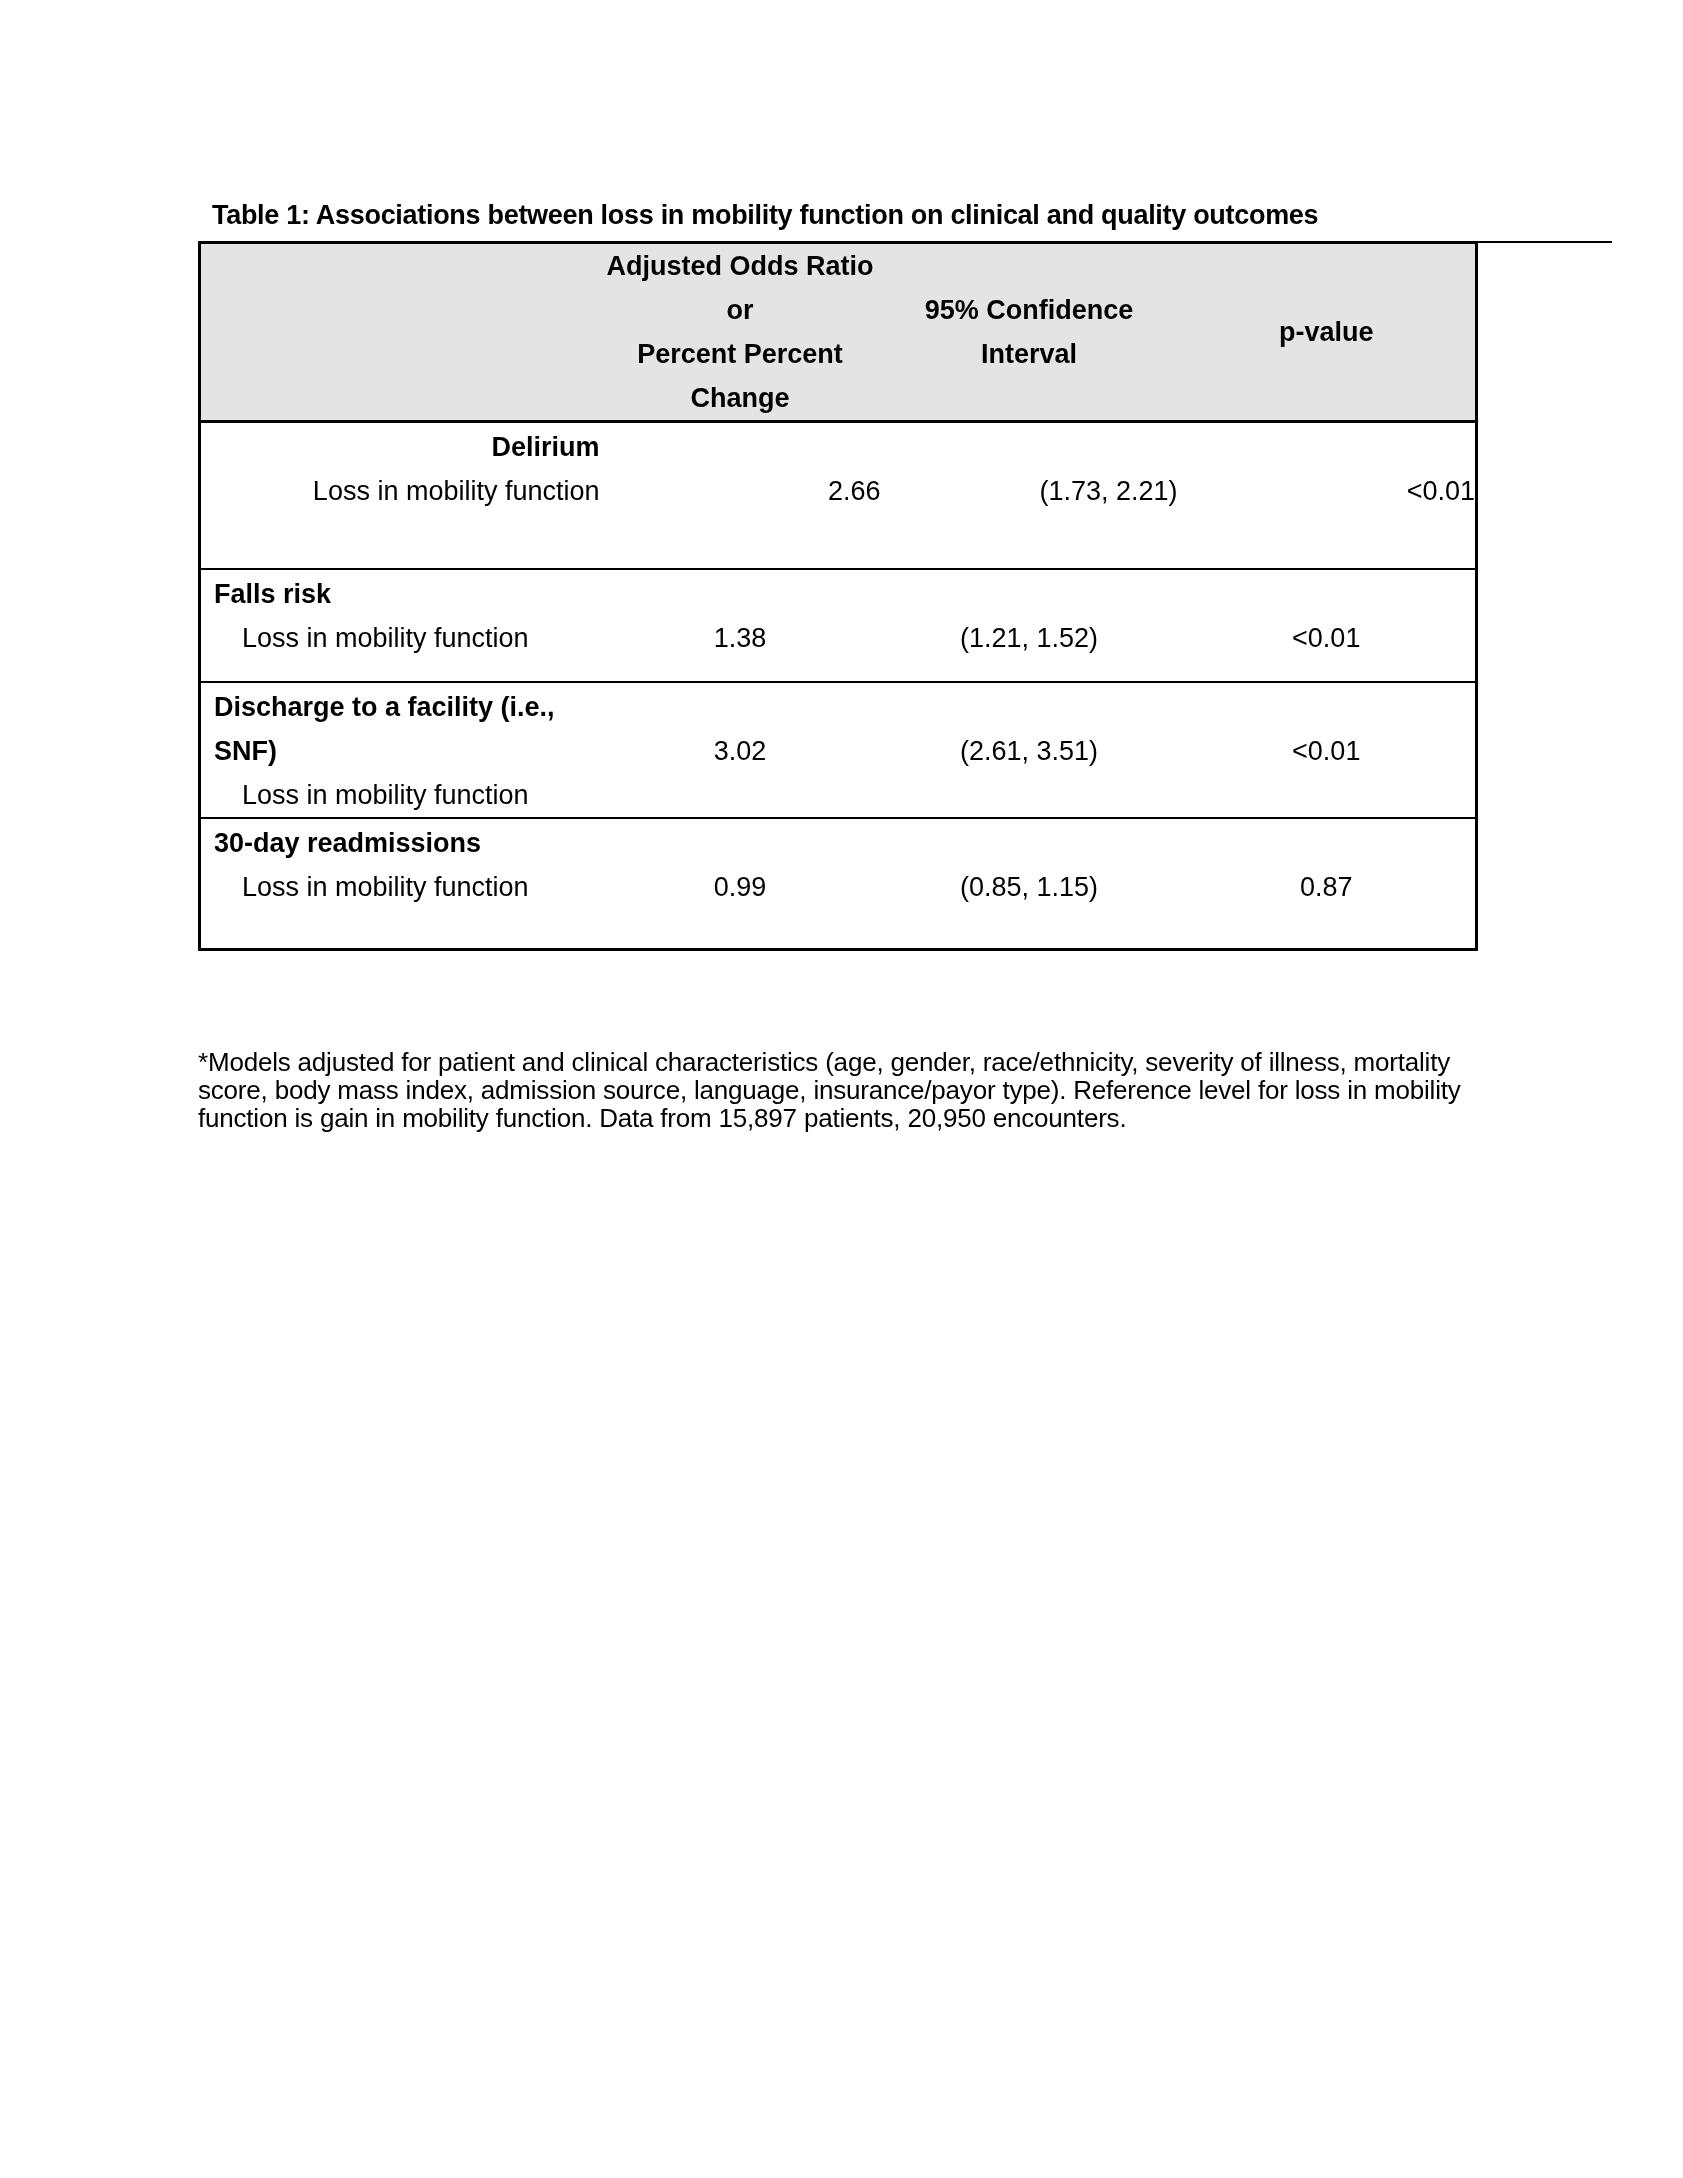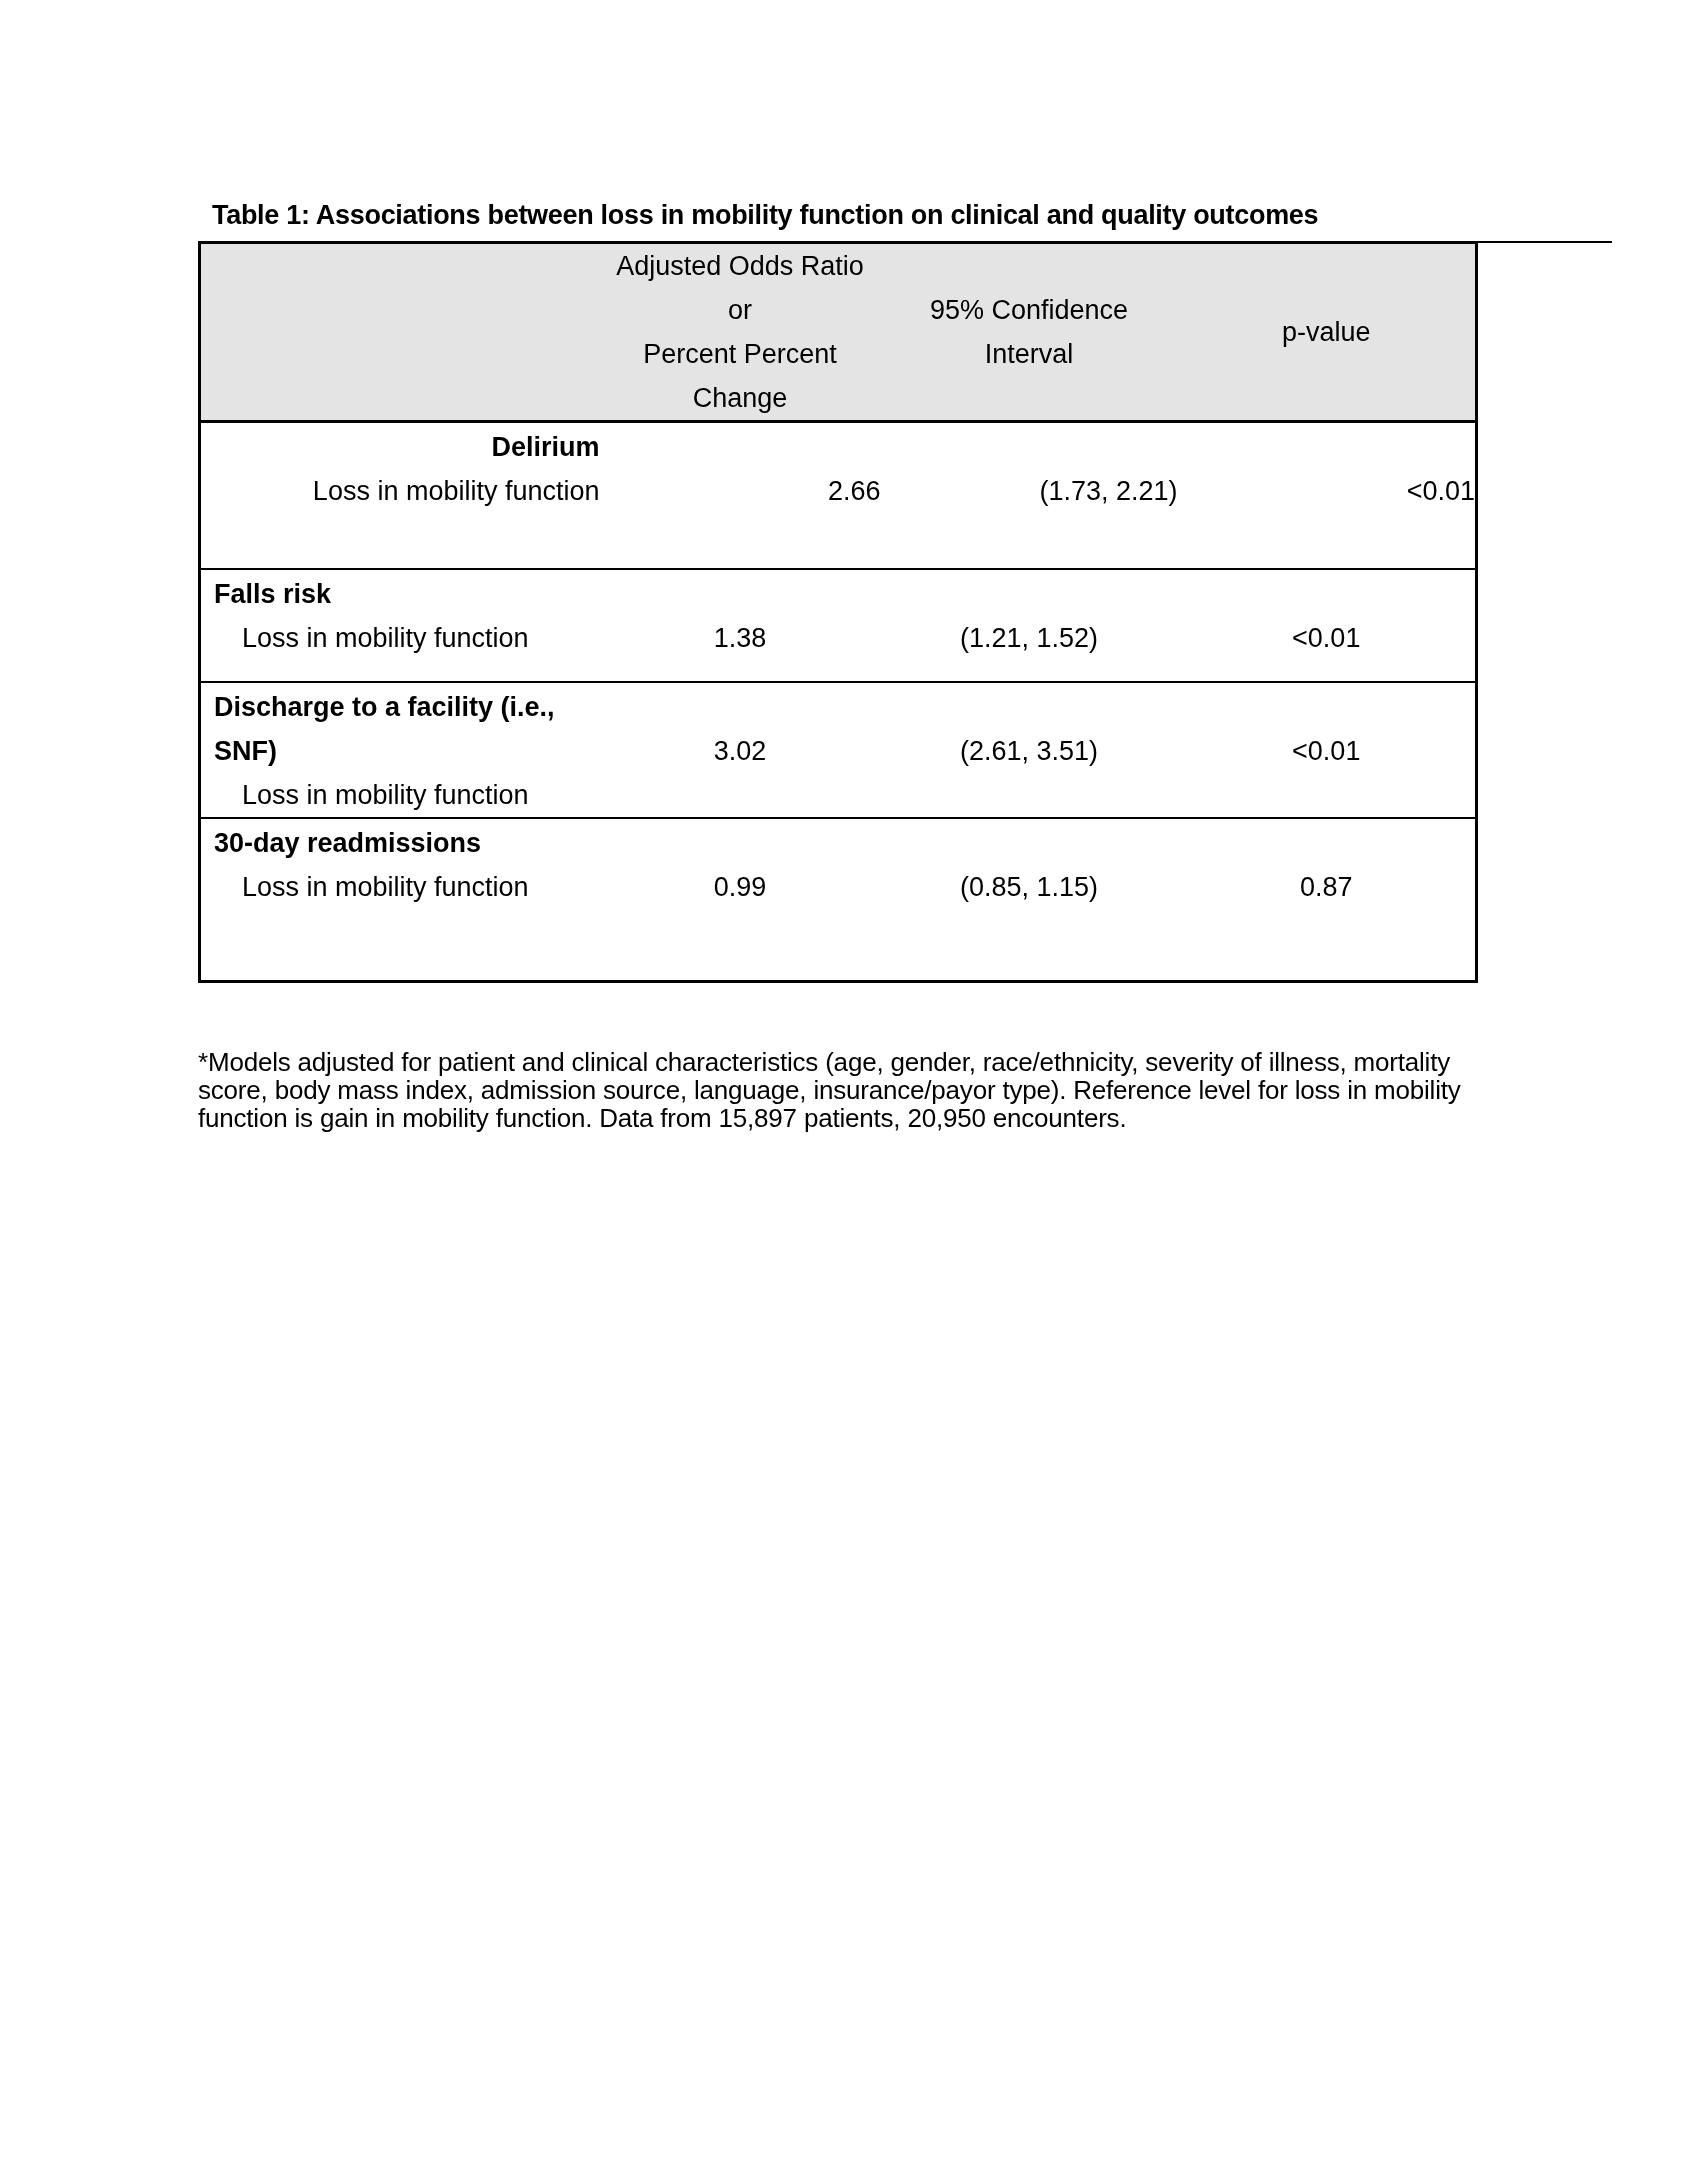--- a/index.html
+++ b/index.html
@@ -6,21 +6,21 @@
   body { width: 1683px; height: 2178px; position: relative; overflow: hidden;
          font-family: "Liberation Sans", "DejaVu Sans", sans-serif; color: #000; }
   .title { position: absolute; left: 212px; top: 200px; font-size: 27px; font-weight: bold;
            letter-spacing: -0.3px; white-space: nowrap; }
   .title-rule { position: absolute; left: 1473px; top: 241px; width: 139px; height: 2px; background: #000; }
   table.t { position: absolute; left: 198px; top: 241px; width: 1277px; border-collapse: collapse;
             table-layout: fixed; font-size: 27px; }
   table.t td, table.t th { padding: 0; }
   table.t { border: 3px solid #000; }
   .hdr { background: #e4e4e4; height: 173px; border-bottom: 3px solid #000; }
-  .hdr th { font-weight: normal; text-align: center; vertical-align: middle; line-height: 44px; }
+  .hdr th { font-weight: bold; text-align: center; vertical-align: middle; line-height: 44px; }
   .grp td { border-top: 2px solid #000; vertical-align: top; }
   .grp.first td { border-top: 0; text-align: right; }
   .cell-label { padding-left: 13px !important; }
   .glabel { font-weight: bold; line-height: 44px; padding-top: 2px; }
   .slabel { padding-left: 28px; line-height: 44px; }
   .num { text-align: center; line-height: 44px; padding-top: 46px !important; }
   col.c1 { width: 400px; } col.c2 { width: 281px; } col.c3 { width: 297px; } col.c4 { width: 299px; }
   .footnote { position: absolute; left: 198px; top: 1048px; width: 1287px; font-size: 26px;
               line-height: 28px; letter-spacing: -0.2px; }
 </style>
@@ -74,21 +74,21 @@
     </tr>
     <tr class="grp" style="height:132px">
       <td class="cell-label">
         <div class="glabel">Discharge to a facility (i.e., SNF)</div>
         <div class="slabel">Loss in mobility function</div>
       </td>
       <td class="num">3.02</td>
       <td class="num">(2.61, 3.51)</td>
       <td class="num">&lt;0.01</td>
     </tr>
-    <tr class="grp" style="height:164px">
+    <tr class="grp" style="height:132px">
       <td class="cell-label">
         <div class="glabel">30-day readmissions</div>
         <div class="slabel">Loss in mobility function</div>
       </td>
       <td class="num">0.99</td>
       <td class="num">(0.85, 1.15)</td>
       <td class="num">0.87</td>
     </tr>
   </tbody>
 </table>

